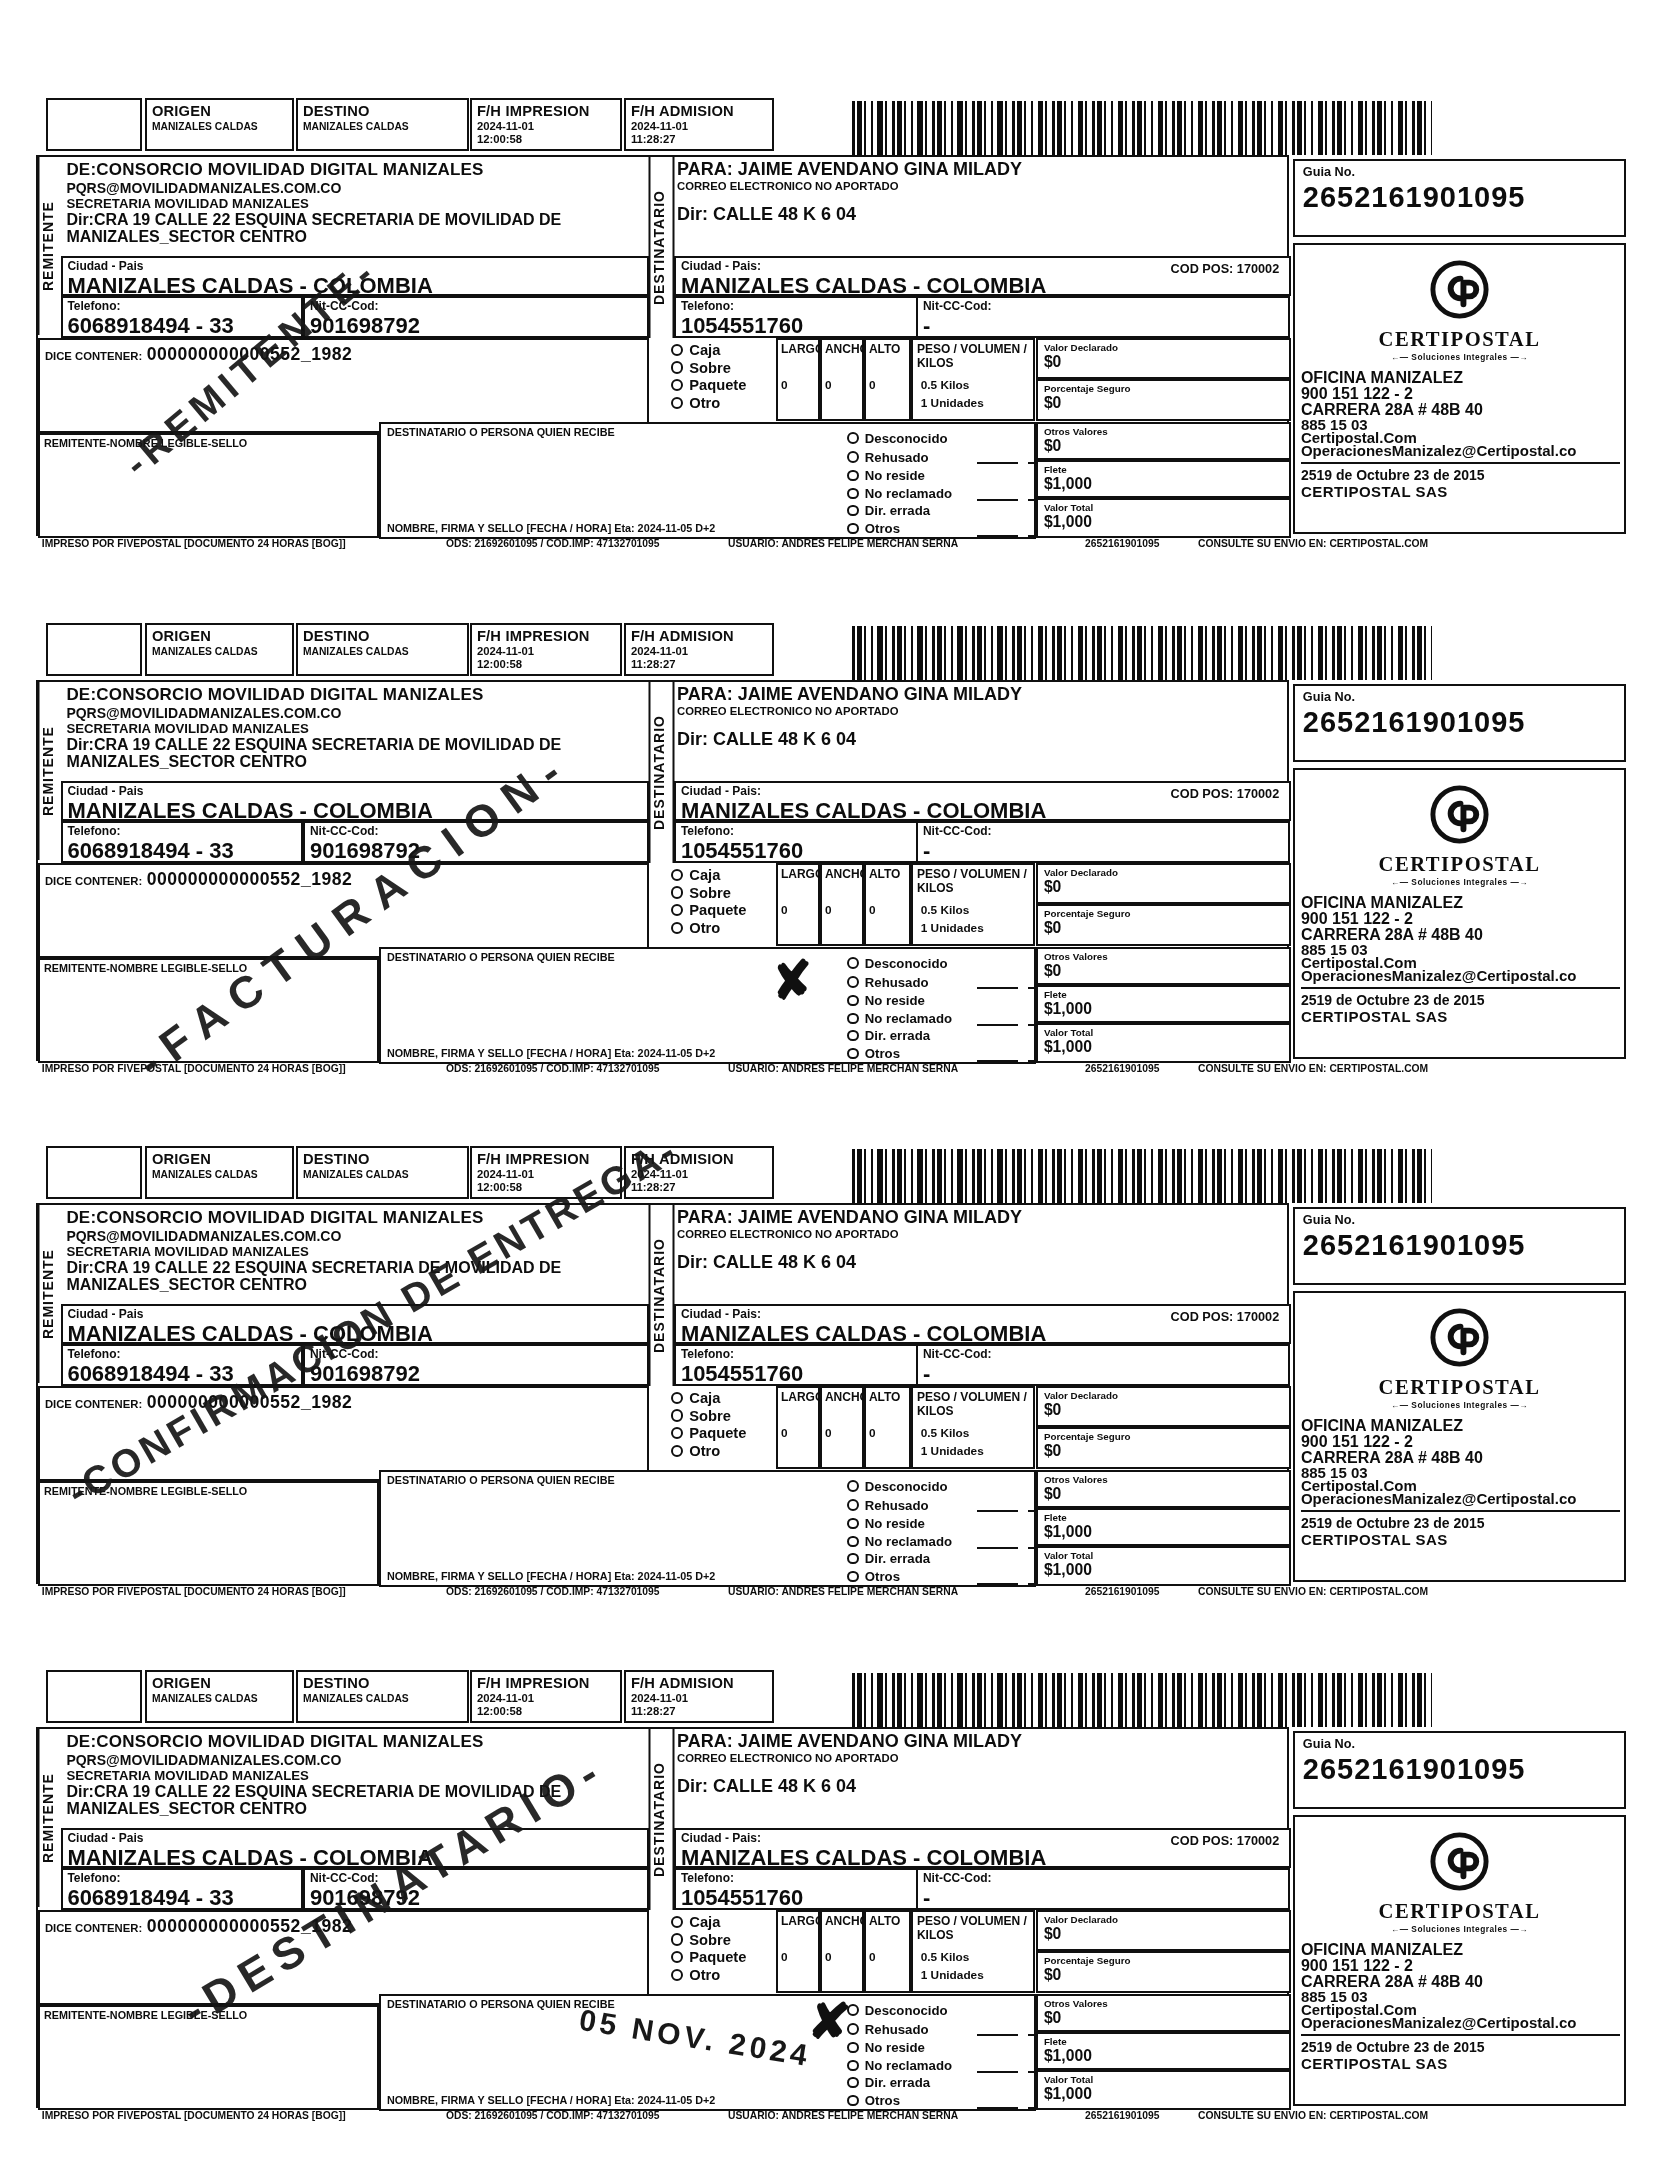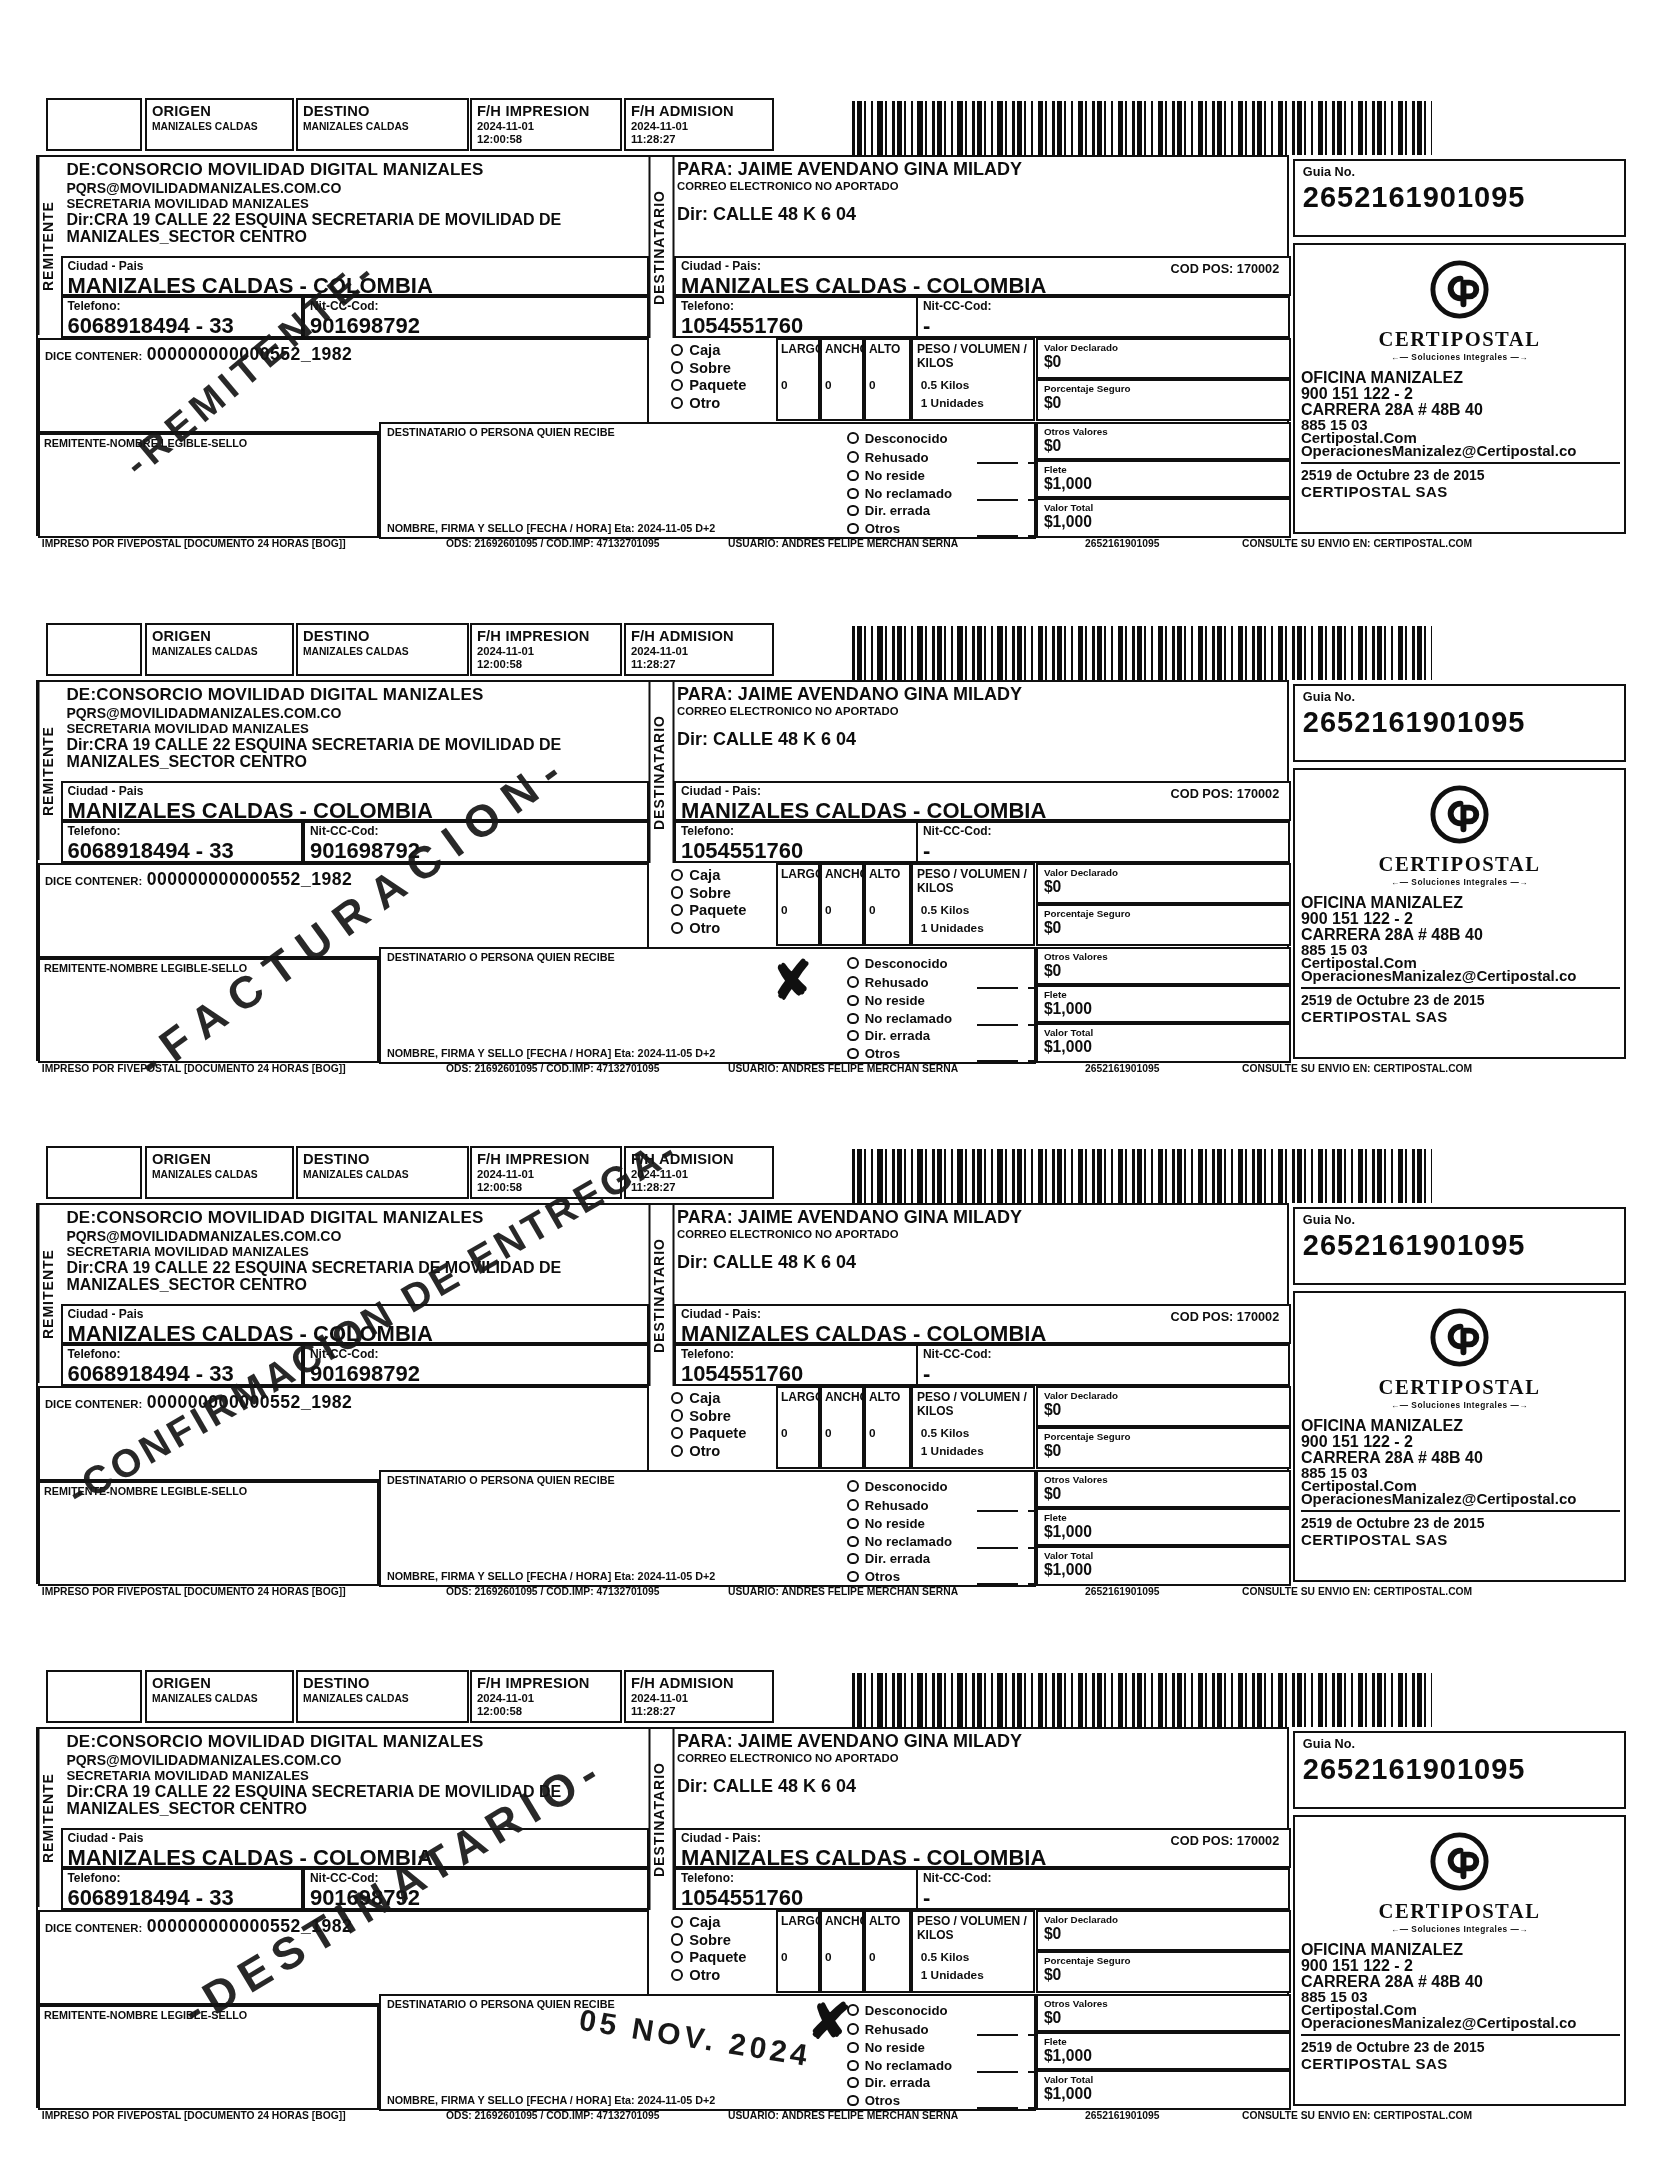--- a/index.html
+++ b/index.html
@@ -59,21 +59,21 @@
   .tagline{font-size:8.3px;font-weight:bold;text-align:center;letter-spacing:0.5px;margin-top:1px;}
   .office{padding:7.8px 0 0 5.9px;}
   .office div{font-weight:bold;}
   .of-0,.of-1,.of-2{font-size:16px;line-height:16px;}
   .of-3,.of-4,.of-5{font-size:15px;line-height:13.2px;}
   .of-6{font-size:14px;line-height:16.7px;border-top:2.5px solid #101010;margin-top:4.9px;padding-top:2.9px;margin-right:3.9px;}
   .of-7{font-size:15px;line-height:16.7px;letter-spacing:0.5px;}
   
   .footer{position:absolute;top:469px;left:0;width:1607px;height:17.6px;font-size:10.3px;font-weight:bold;}
   .footer span{position:absolute;white-space:nowrap;}
-  .f-printed{left:7.8px;}.f-ods{left:412px;}.f-user{left:694px;}.f-guide{left:1051px;}.f-consult{left:1208px;}
+  .f-printed{left:7.8px;}.f-ods{left:412px;}.f-user{left:694px;}.f-guide{left:1051px;}.f-consult{left:1164px;}
   
   .stamp{position:absolute;font-weight:bold;color:#161616;white-space:nowrap;pointer-events:none;opacity:.92;}
   .copy-0 .stamp{left:59px;top:276px;font-size:39px;letter-spacing:5.9px;transform:rotate(-40deg);}
   .copy-1 .stamp{left:59px;top:294px;font-size:45px;letter-spacing:12.7px;transform:rotate(-36deg);}
   .copy-2 .stamp{left:-9.8px;top:182px;font-size:39px;letter-spacing:3.9px;transform:rotate(-30deg);}
   .copy-3 .stamp{left:118px;top:223px;font-size:45px;letter-spacing:8.8px;transform:rotate(-31deg);}
   .x-mark{position:absolute;font-size:51px;font-weight:bold;color:#101010;line-height:1;pointer-events:none;}
   .copy-1 .x-mark{left:737px;top:361px;transform:rotate(-6deg);}
   .copy-3 .x-mark{left:774px;top:355px;transform:rotate(4deg);}
   .date-stamp{position:absolute;left:544px;top:380px;font-size:30px;font-weight:bold;letter-spacing:3.9px;color:#181818;transform:rotate(9deg);white-space:nowrap;pointer-events:none;}

